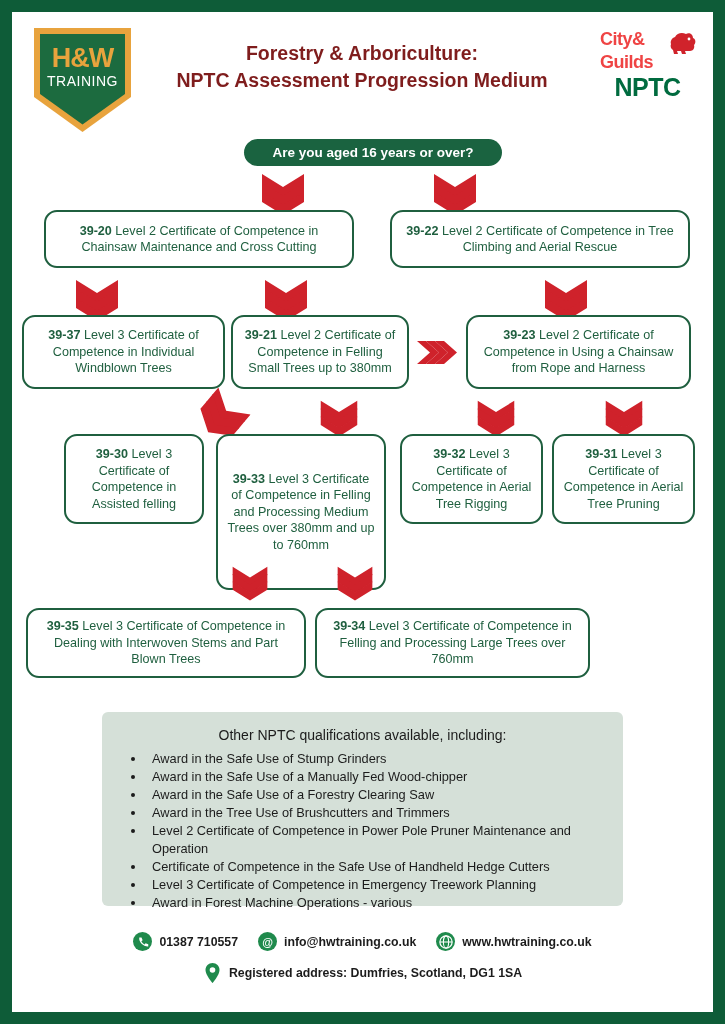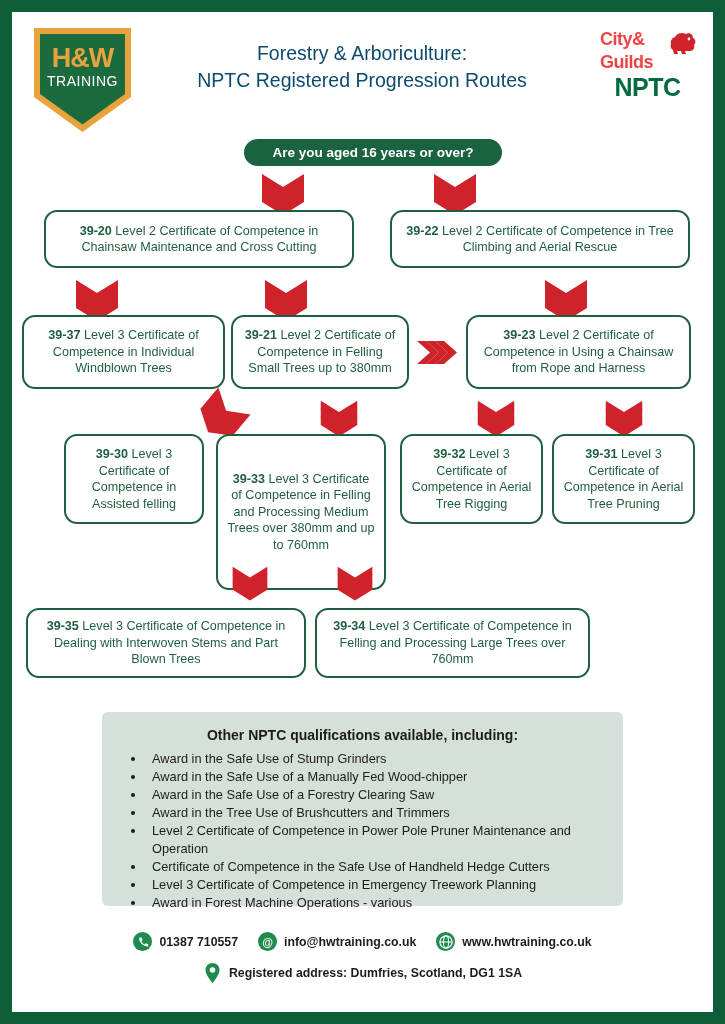--- a/index.html
+++ b/index.html
@@ -37,21 +37,21 @@
   }
   .logo-training{
     display:block;color:#ffffff;font-size:14px;line-height:20px;
     letter-spacing:0.5px;
   }
 
   .title-wrap{
     position:absolute;left:150px;top:28px;width:400px;text-align:center;
   }
   .title-line{
-    display:block;color:#0c4a6e;font-weight:normal;font-size:19.5px;
+    display:block;color:#7f1d1d;font-weight:bold;font-size:19.5px;
     line-height:27px;
   }
 
   .cg-logo{
     position:absolute;left:588px;top:16px;width:95px;height:84px;
   }
   .cg-city,.cg-guilds{
     display:block;color:#ef4444;font-weight:bold;font-size:18px;
     line-height:23px;letter-spacing:-0.5px;
   }
@@ -93,21 +93,21 @@
   .chev{position:absolute;}
   .chev svg{display:block;}
 
   
   .other-panel{
     position:absolute;left:90px;top:700px;width:521px;height:194px;
     background:#d5e0d8;border-radius:6px;
   }
   .other-title{
     position:absolute;left:0;top:15px;width:521px;text-align:center;
-    color:#1c1c1c;font-weight:bold;font-size:14px;
+    color:#1c1c1c;font-weight:normal;font-size:14px;
   }
   .other-list{
     position:absolute;left:22px;top:38px;width:480px;
     margin:0;padding:0 0 0 22px;
     color:#1c1c1c;font-size:12.8px;line-height:17.6px;
   }
   .other-list li{margin:0 0 0.5px 0;padding-left:6px;}
 
   
   .footer{
@@ -143,21 +143,21 @@
         <path d="M9 9 H94 V69 L51.5 99.5 L9 69 Z" fill="#1c6b3f"></path>
       </svg>
       <div class="logo-text">
         <span class="logo-hw">H&amp;W</span>
         <span class="logo-training">TRAINING</span>
       </div>
     </div>
 
     <div class="title-wrap">
       <span class="title-line">Forestry &amp; Arboriculture:</span>
-      <span class="title-line">NPTC Registered Progression Routes</span>
+      <span class="title-line">NPTC Assessment Progression Medium</span>
     </div>
 
     <div class="cg-logo">
       <span class="cg-city">City&amp;</span>
       <span class="cg-guilds">Guilds</span>
       <span class="cg-nptc">NPTC</span>
       <svg class="cg-lion" width="32" height="26" viewBox="0 0 32 26">
         <path d="M6 14 C5 11 7 8 10 7 C12 3 17 2 21 4 C24 2 28 4 28 8 C31 9 31 13 29 15 C30 18 28 21 25 21 L20 21 L21 24 L17 24 L16 21 L12 21 L13 24 L9 24 L8 20 C6 19 5 16 6 14 Z" fill="#d0232b"></path>
         <circle cx="24" cy="9" r="1.4" fill="#ffffff"></circle>
       </svg>

